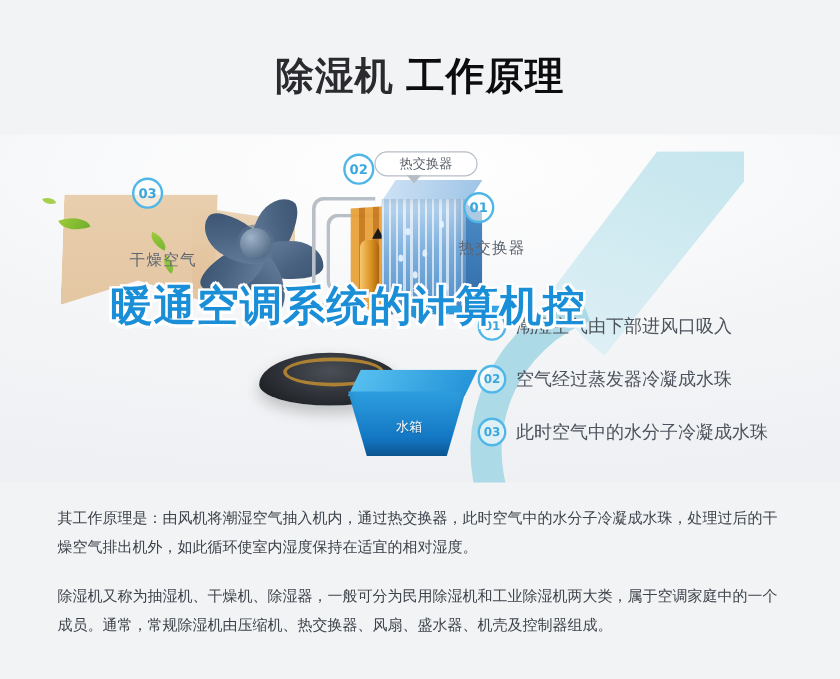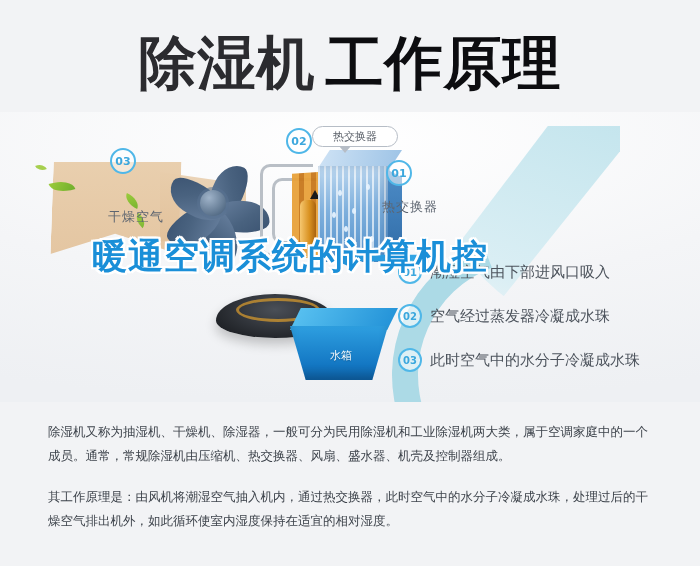--- a/index.html
+++ b/index.html
@@ -10,21 +10,21 @@
     position:relative;
   }
   #page{position:relative;width:700px;height:566px;background:#f2f3f5;overflow:hidden;}
 
   
   .title-wrap{
     position:absolute;left:0;top:26px;width:700px;height:74px;
     display:flex;align-items:center;justify-content:center;
   }
   .title-a,.title-b{
-    font-size:58px;font-weight:bold;letter-spacing:1px;line-height:1;
+    font-size:32px;font-weight:bold;letter-spacing:1px;line-height:1;
     font-family:"DejaVu Sans","Liberation Sans",sans-serif;
   }
   .title-a{color:#2b2b2f;}
   .title-b{color:#0d0d10;margin-left:10px;}
 
   
   .illus{
     position:absolute;left:0;top:112px;width:700px;height:290px;
     overflow:hidden;
     background:
@@ -337,17 +337,17 @@
         <div class="legend-text">此时空气中的水分子冷凝成水珠</div>
       </div>
     </div>
   </div>
 
   <div class="watermark">
     <span class="wm-line">暖通空调系统的计算机控</span>
   </div>
 
   <div class="copy">
+    <p>其工作原理是：由风机将潮湿空气抽入机内，通过热交换器，此时空气中的水分子冷凝成水珠，处理过后的干燥空气排出机外，如此循环使室内湿度保持在适宜的相对湿度。</p>
     <p>除湿机又称为抽湿机、干燥机、除湿器，一般可分为民用除湿机和工业除湿机两大类，属于空调家庭中的一个成员。通常，常规除湿机由压缩机、热交换器、风扇、盛水器、机壳及控制器组成。</p>
-    <p>其工作原理是：由风机将潮湿空气抽入机内，通过热交换器，此时空气中的水分子冷凝成水珠，处理过后的干燥空气排出机外，如此循环使室内湿度保持在适宜的相对湿度。</p>
   </div>
 
 </div>
 
 </body></html>

